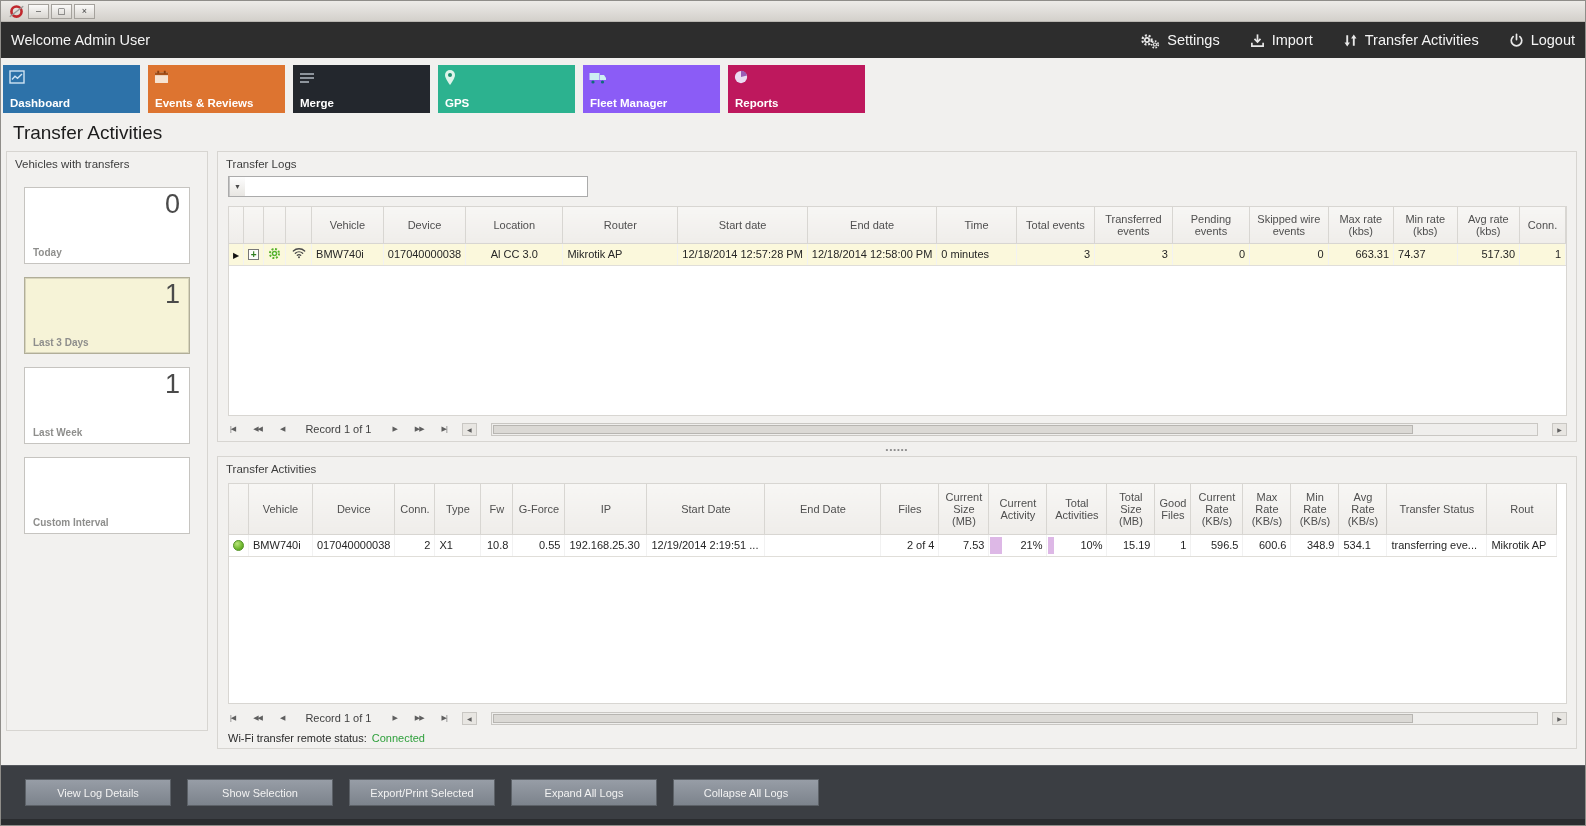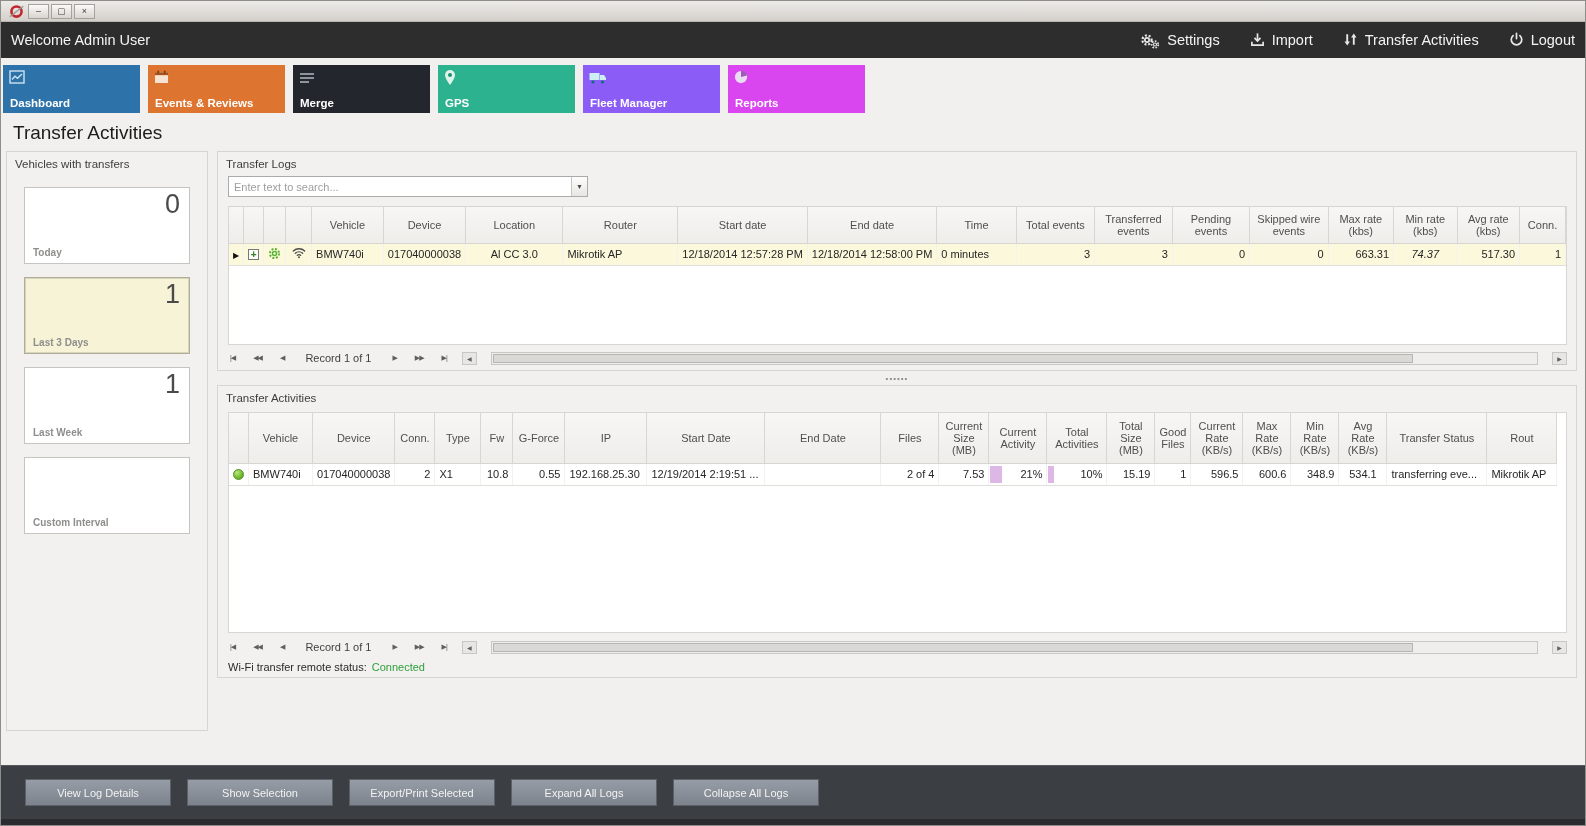--- a/index.html
+++ b/index.html
@@ -7,40 +7,40 @@
 body{font-family:"Liberation Sans",sans-serif;background:#f1f0ee;position:relative;overflow:hidden;border:1px solid #8f8d89}
 
 .titlebar{height:21px;background:linear-gradient(#edebe8,#d3d0cb);display:flex;align-items:center;padding:0 4px;border-bottom:1px solid #b9b6b1}
 .app-icon{width:15px;height:15px;margin:0 4px;display:inline-flex}
 .win-title{color:#9b9b98;font-weight:bold;font-size:12px;flex:1;white-space:nowrap;overflow:hidden}
 .win-controls{display:flex;gap:2px}
 .winbtn{width:21px;height:15px;border:1px solid #a5a29d;background:linear-gradient(#fbfaf9,#d8d5d0);font-size:9px;color:#3f3f3f;display:inline-flex;align-items:center;justify-content:center;cursor:default}
 
 .topbar{height:36px;background:#2d2d2d;color:#f4f4f4;display:flex;align-items:center;padding:0 10px;overflow:hidden}
 .welcome{font-size:14.5px}
-.top-actions{margin-left:auto;display:flex;align-items:flex-start;gap:30px;padding-right:0}
+.top-actions{margin-left:auto;display:flex;align-items:center;gap:30px;padding-right:0}
 .top-action{display:inline-flex;align-items:center;gap:7px;font-size:14.5px;cursor:pointer;white-space:nowrap}
 .ticon{display:inline-flex;align-items:center}
 
 .tiles{display:flex;gap:8px;padding:7px 0 0 2px;height:55px}
 .tile{width:137px;height:48px;position:relative;color:#fff;cursor:pointer;flex:none}
 .tile-icon{position:absolute;top:5px;left:6px}
 .tile-label{position:absolute;left:7px;bottom:4px;font-size:11.5px;font-weight:bold;white-space:nowrap}
 .page-title{font-size:19px;color:#1c1c1c;margin:9px 0 7px 12px}
 
 .content{display:flex;padding:0 8px 0 5px;height:600px;align-items:flex-start}
 .panel{background:#f2f1ef;border:1px solid #d7d5d1;position:relative}
 .panel-title{font-size:11.5px;color:#3d3d3d;padding:6px 8px 4px}
 .sidebar{width:202px;height:580px;flex:none}
 .card{width:166px;height:77px;background:#fff;border:1px solid #c6c4c0;margin:13px auto 0;position:relative;cursor:pointer}
 .card.selected{border-color:#b1ae98;box-shadow:0 0 0 1px #d8d5bd inset}
 .card-value{position:absolute;top:1px;right:9px;font-size:27px;color:#4a4a4a}
 .card-label{position:absolute;left:8px;bottom:5px;font-size:10px;font-weight:bold;color:#8e8e8c}
 .main{flex:1;margin-left:9px;display:flex;flex-direction:column;min-width:0}
-.logs-panel{height:220px}
+.logs-panel{height:291px}
 .acts-panel{height:293px}
 .splitter{height:14px;display:flex;align-items:center;justify-content:center;color:#8a8a8a;font-size:8px;letter-spacing:1px;cursor:row-resize}
 
 .searchbox{width:360px;height:21px;background:#fff;border:1px solid #ababab;margin:2px 0 0 10px;display:flex;align-items:stretch;cursor:text}
 .search-input{border:none;outline:none;flex:1;font-family:inherit;font-size:11px;color:#555;padding-left:5px;background:transparent}
 .search-input::placeholder{color:#9e9e9e}
 .combo-btn{width:16px;border-left:1px solid #c6c6c6;font-size:7px;color:#4a4a4a;display:flex;align-items:center;justify-content:center;background:linear-gradient(#fdfdfd,#e8e6e2);cursor:pointer}
 
 .gridwrap{position:absolute;left:10px;right:9px;background:#fff;border:1px solid #d8d6d2;overflow:hidden}
 .logs-panel .gridwrap{top:54px;bottom:25px}
@@ -183,21 +183,21 @@
     <span class="tile-icon">
       <svg width="18" height="12" viewBox="0 0 18 12" fill="#cdeef2">
           <rect x="0.5" y="1" width="10" height="7"></rect>
           <path d="M11 3h4l2 3v2h-6z"></path>
           <circle cx="4" cy="10" r="1.6" fill="#0e6d78"></circle>
           <circle cx="13.5" cy="10" r="1.6" fill="#0e6d78"></circle>
         </svg>
     </span>
     <span class="tile-label">Fleet Manager</span>
   </div>
-  <div class="tile" style="background-color: #d946ef;">
+  <div class="tile" style="background-color: #be185d;">
     <span class="tile-icon">
       <svg width="14" height="14" viewBox="-8 -8 16 16">
           <circle r="7" fill="#eadcf2"></circle>
           <path d="M0 0 L0 -7 A7 7 0 0 1 6.8 -1.7 Z" fill="#9a5cb5"></path>
         </svg>
     </span>
     <span class="tile-label">Reports</span>
   </div>
 </div>
 
@@ -223,21 +223,20 @@
       <div class="card-value"></div>
       <div class="card-label">Custom Interval</div>
     </div>
   </div>
 
   <div class="main">
 
     <div class="panel logs-panel">
       <div class="panel-title">Transfer Logs</div>
       <div class="searchbox">
-        <input class="search-input" type="text" placeholder="Enter text to search..." style="">
         <span class="combo-btn">▼</span>
       </div>
       <div class="gridwrap" id="logs-grid">
           <table class="grid">
             <colgroup>
               <col style="width: 14px;">
               <col style="width: 16px;">
               <col style="width: 20px;">
               <col style="width: 26px;">
               <col style="width: 72px;">
@@ -301,21 +300,21 @@
                 <td style="text-align: center;">Al CC 3.0</td>
                 <td style="text-align: left;">Mikrotik AP</td>
                 <td style="text-align: left;">12/18/2014 12:57:28 PM</td>
                 <td style="text-align: left;">12/18/2014 12:58:00 PM</td>
                 <td style="text-align: left;">0 minutes</td>
                 <td style="text-align: right;">3</td>
                 <td style="text-align: right;">3</td>
                 <td style="text-align: right;">0</td>
                 <td style="text-align: right;">0</td>
                 <td style="text-align: right;">663.31</td>
-                <td style="text-align: center; font-style: italic;">74.37</td>
+                <td style="text-align: left;">74.37</td>
                 <td style="text-align: right;">517.30</td>
                 <td style="text-align: right;">1</td>
               </tr>
             </tbody>
           </table>
         </div>
       <div class="pager">
         <span class="pbtn">|◀</span>
         <span class="pbtn">◀◀</span>
         <span class="pbtn">◀</span>
@@ -409,21 +408,21 @@
                 </td>
                 <td class="prog-cell" style="text-align: right;">
                   <span class="prog-bar" style="width: 10%; background-color: rgb(221, 184, 230);"></span>
                   <span class="prog-txt">10%</span>
                 </td>
                 <td style="text-align: right;">15.19</td>
                 <td style="text-align: right;">1</td>
                 <td style="text-align: right;">596.5</td>
                 <td style="text-align: right;">600.6</td>
                 <td style="text-align: right;">348.9</td>
-                <td style="text-align: center;">534.1</td>
+                <td style="text-align: left;">534.1</td>
                 <td style="text-align: left;">transferring eve...</td>
                 <td style="text-align: left;">Mikrotik AP</td>
               </tr>
             </tbody>
           </table>
         </div>
       <div class="pager acts-pager">
         <span class="pbtn">|◀</span>
         <span class="pbtn">◀◀</span>
         <span class="pbtn">◀</span>

